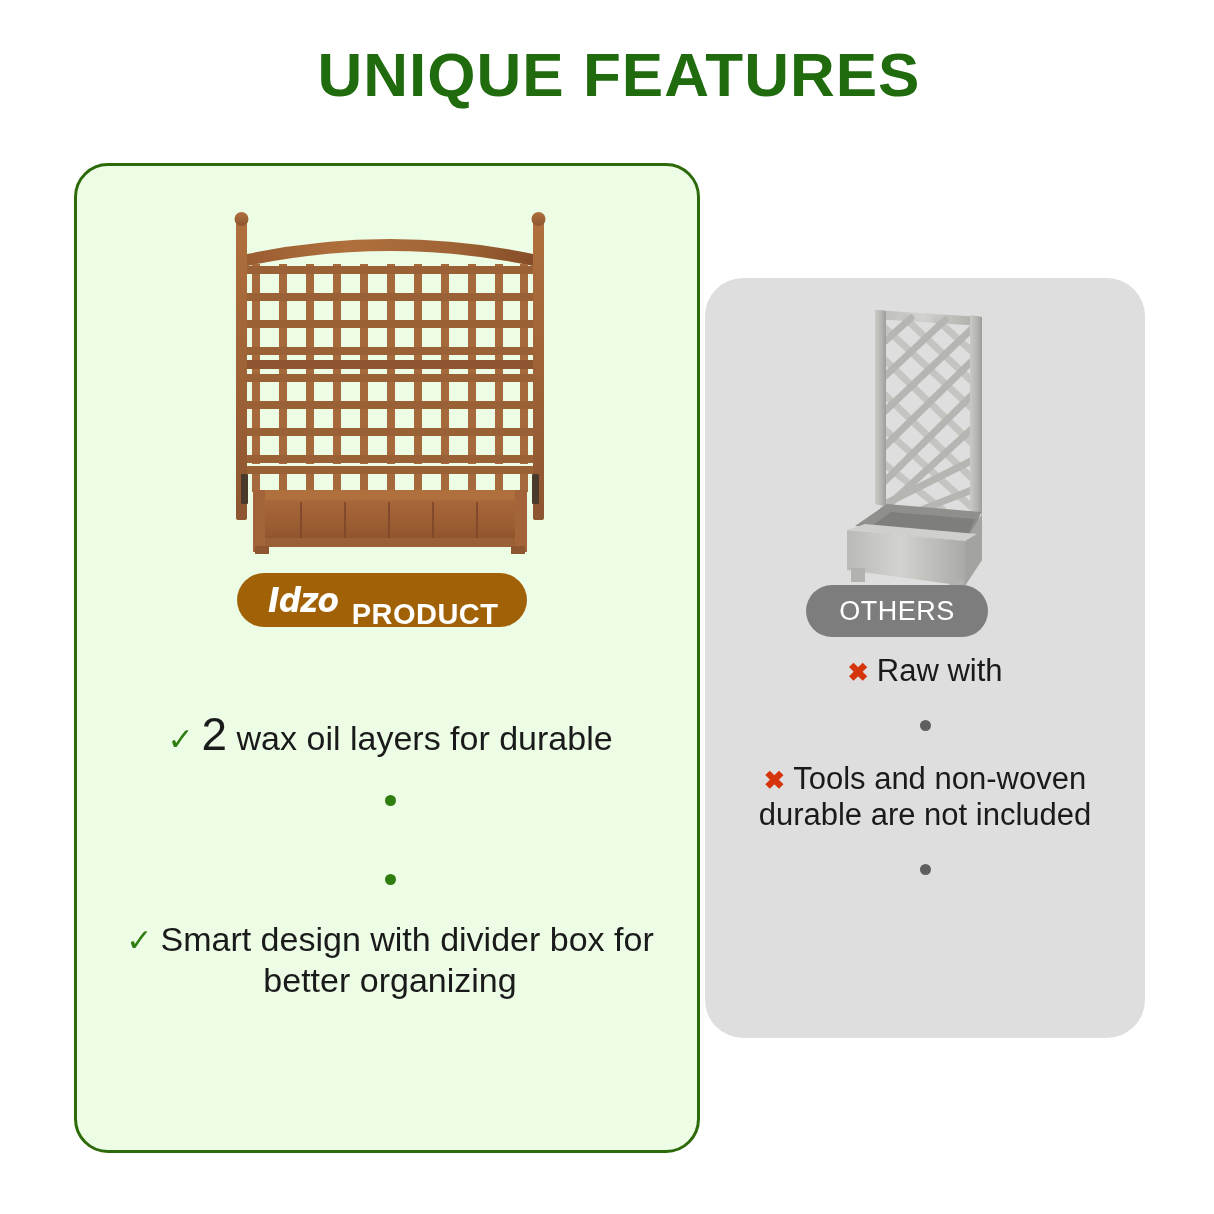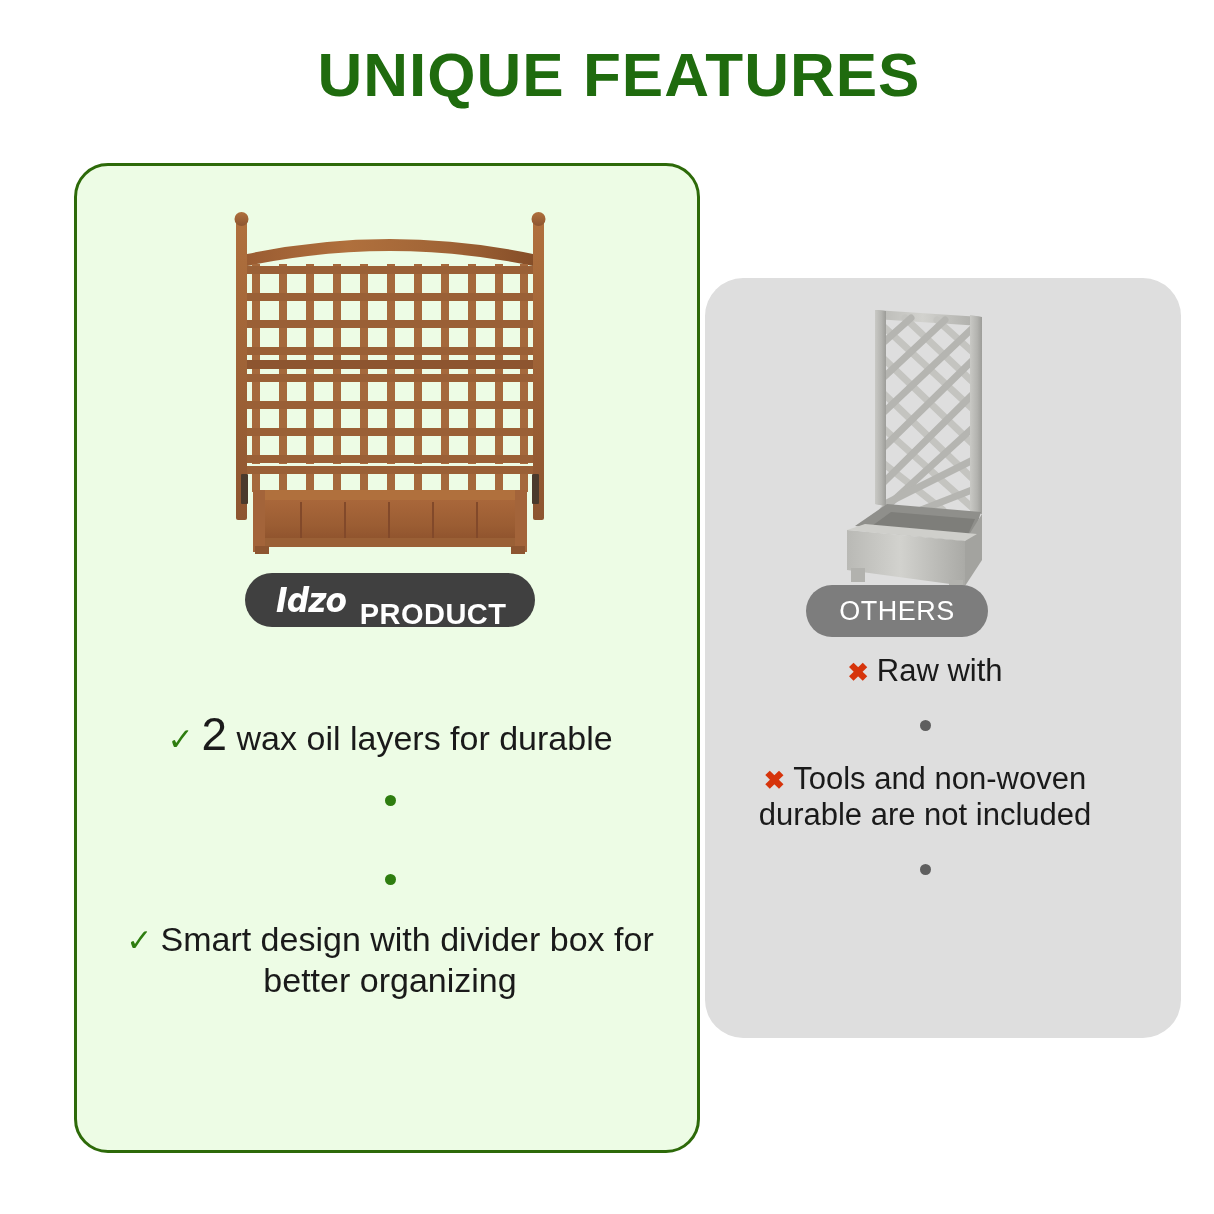--- a/index.html
+++ b/index.html
@@ -34,21 +34,20 @@
   
   .others-card {
     position: absolute;
     left: 705px;
     top: 278px;
     width: 440px;
     height: 760px;
     background: #dedede;
     border-radius: 38px;
     z-index: 1;
-    padding-left: 36px;
   }
   .product-card {
     position: absolute;
     left: 74px;
     top: 163px;
     width: 626px;
     height: 990px;
     background: #edfce5;
     border: 3px solid #2d6a09;
     border-radius: 34px;
@@ -75,25 +74,25 @@
   
   .badge {
     position: absolute;
     display: flex;
     align-items: center;
     justify-content: center;
     border-radius: 100px;
     box-sizing: border-box;
   }
   .badge-product {
-    left: 168px;
+    left: 160px;
     top: 407px;
     width: 290px;
     height: 54px;
-    background: #404040;
+    background: #a16207;
   }
   .badge-logo {
     color: #ffffff;
     font-family: "DejaVu Sans", sans-serif;
     font-size: 34px;
     font-weight: bold;
     font-style: italic;
     letter-spacing: -1px;
     transform: scaleX(0.92);
     margin-right: 10px;

